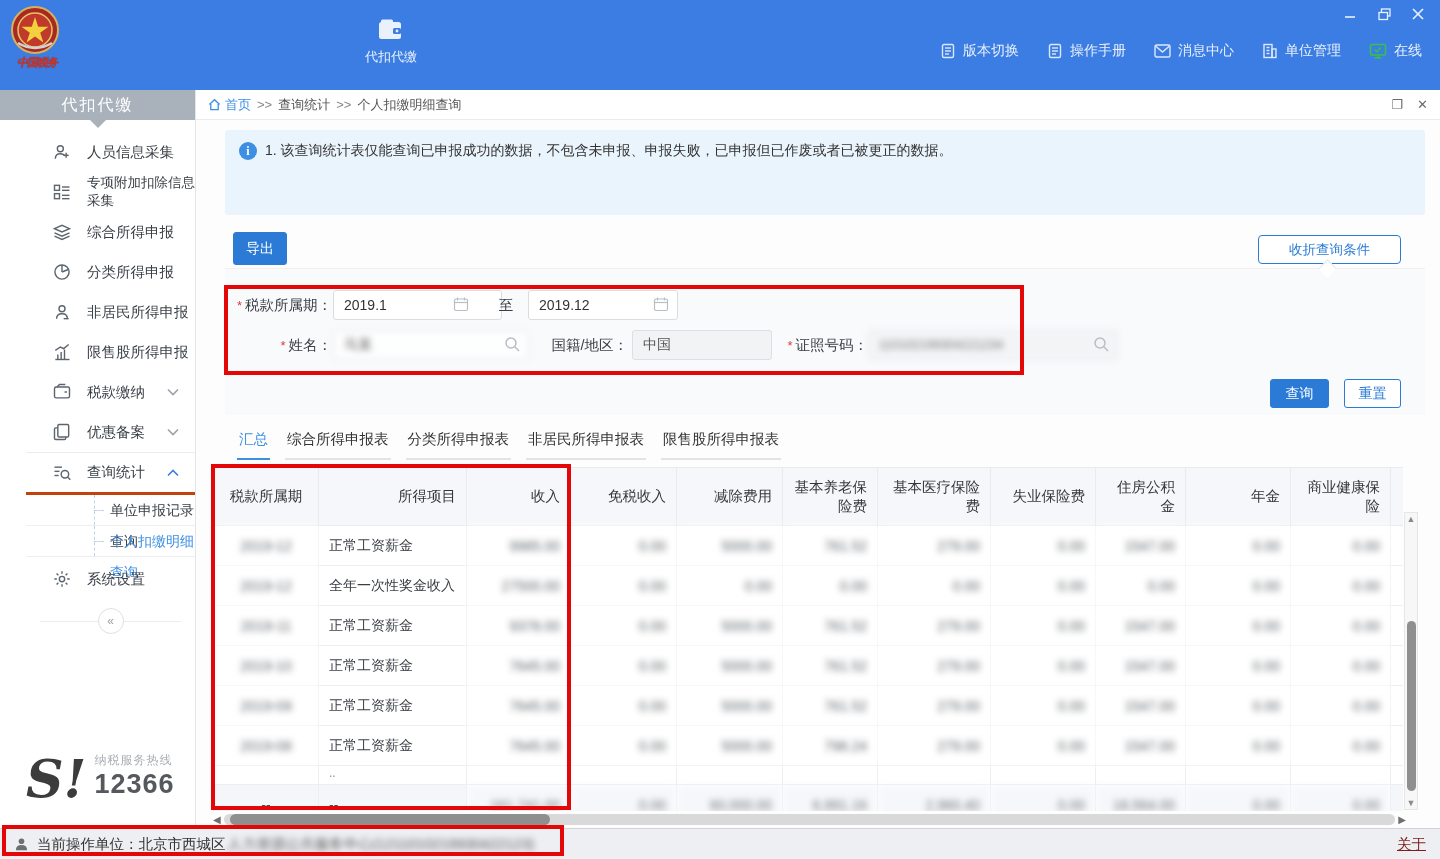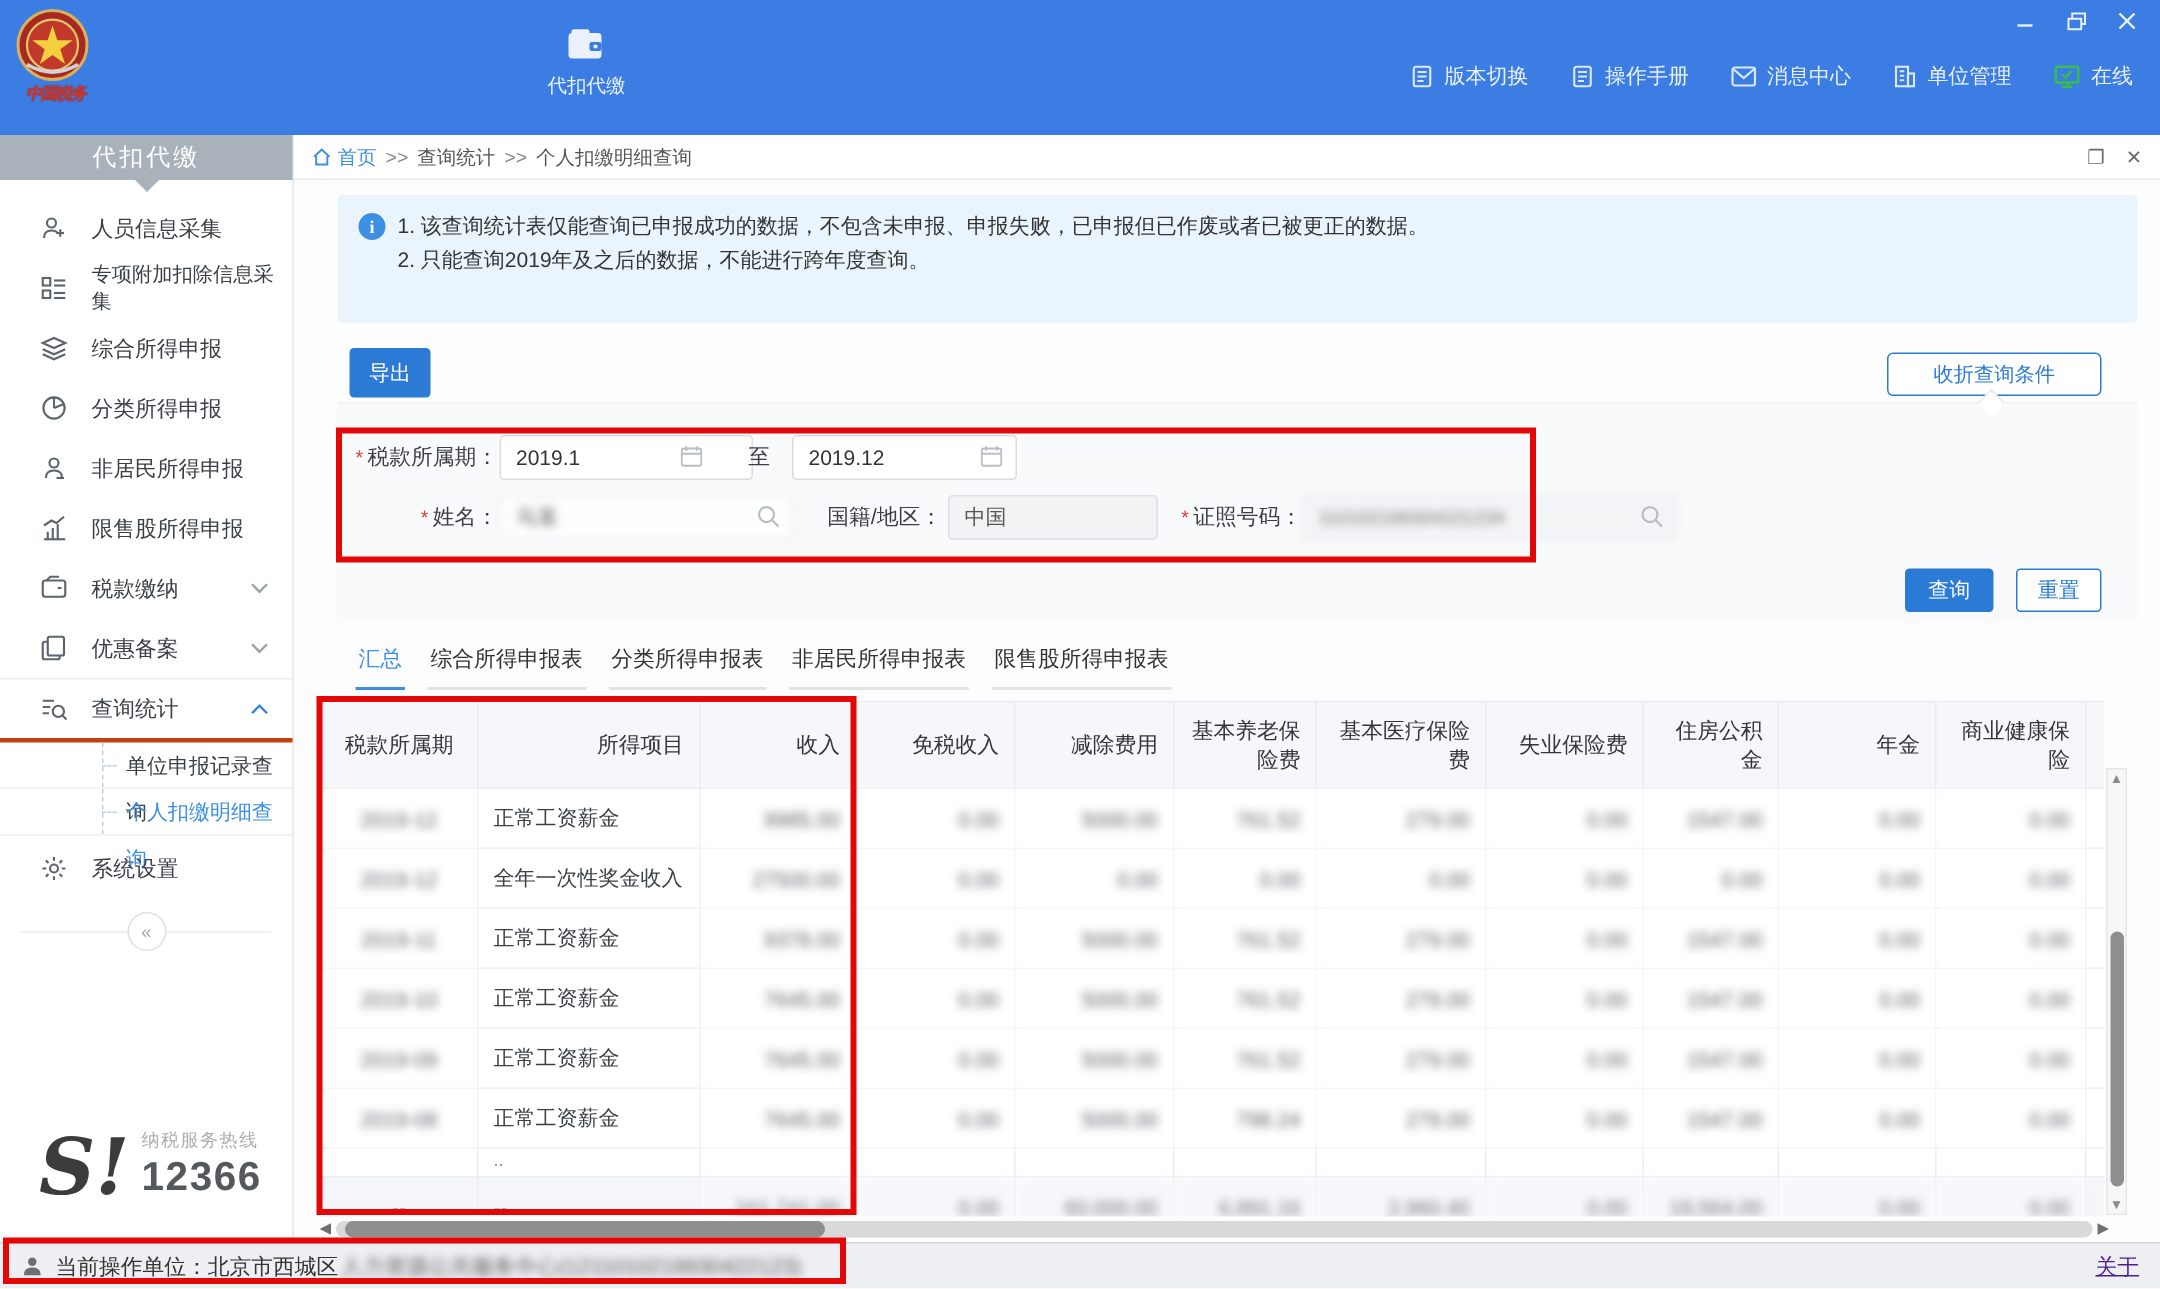--- a/index.html
+++ b/index.html
@@ -15,21 +15,21 @@
   .header-tab .tab-label { display:block; font-size:13px; margin-top:6px; color:#eaf2ff; }
   .win-controls { position:absolute; right:10px; top:4px; display:flex; gap:10px; }
   .win-btn { width:24px; height:20px; display:flex; align-items:center; justify-content:center; color:#eaf2ff; cursor:pointer; }
   .header-menu { position:absolute; right:18px; top:42px; display:flex; align-items:center; gap:28px; }
   .hmenu-item { display:flex; align-items:center; gap:7px; color:#e8f0fd; font-size:14px; cursor:pointer; }
 
   
   .sidebar { position:absolute; left:0; top:90px; width:196px; height:738px; background:#fff; border-right:1px solid #e3e5e8; z-index:2; }
   .side-header { height:30px; background:#a9b1bb; color:#fff; font-size:16px; letter-spacing:2px; display:flex; align-items:center; justify-content:center; position:relative; }
   .side-header::after { content:""; position:absolute; left:50%; top:30px; margin-left:-8px; border:8px solid transparent; border-top-color:#a9b1bb; border-bottom:none; }
-  .side-menu { margin-top:12px; }
+  .side-menu { margin-top:12px;margin-left:26px; }
   .side-item { height:40px; display:flex; align-items:center; padding-left:26px; gap:15px; font-size:14.5px; color:#3a3f46; cursor:pointer; position:relative; }
   .side-item .chev { position:absolute; right:16px; color:#9aa2ab; }
   .side-item.open { color:#3a3f46; }
   .side-item.open .chev { color:#3d7ee2; }
   .side-icon { width:20px; height:20px; color:#5c646d; flex:0 0 20px; }
   .side-sub { border-top:3px solid #c2410c; }
   .sub-item { height:31px; line-height:31px; padding-left:84px; font-size:14px; color:#3a3f46; border-bottom:1px solid #efefef; cursor:pointer; position:relative; }
   .sub-item::before { content:""; position:absolute; left:68px; top:0; bottom:0; border-left:1px dashed #bcd2ec; }
   .sub-item::after { content:""; position:absolute; left:68px; top:50%; width:10px; border-top:1px dashed #bcd2ec; }
   .sub-item.active { color:#3d8fe4; }
@@ -85,21 +85,21 @@
   .vscroll { position:absolute; left:1208px; top:422px; width:14px; height:298px; background:#f7f7f7; border:1px solid #e6e6e6; }
   .vscroll .arrow { position:absolute; left:0; width:12px; height:12px; color:#8a8a8a; font-size:9px; text-align:center; line-height:12px; cursor:pointer; }
   .vthumb { position:absolute; left:2px; top:108px; width:9px; height:170px; background:#8f8f8f; border-radius:5px; cursor:pointer; }
   .hscroll { position:absolute; left:17px; top:723px; width:1193px; height:13px; display:flex; align-items:center; }
   .htrack { position:relative; flex:1; height:11px; background:#d9d9d9; border-radius:6px; margin:0 3px; }
   .hthumb { position:absolute; left:6px; top:0; width:320px; height:11px; background:#8f8f8f; border-radius:6px; cursor:pointer; }
   .harrow { color:#6f6f6f; font-size:10px; cursor:pointer; line-height:13px; }
 
   
   .statusbar { position:absolute; left:0; bottom:0; width:1440px; height:31px; background:#eeeff2; border-top:1px solid #d3d3d6; display:flex; align-items:center; padding:0 14px; font-size:14.5px; color:#333; gap:8px; z-index:2; }
-  .status-about { margin-left:auto; color:#4c1d95; text-decoration:underline; cursor:pointer; }
+  .status-about { margin-left:auto; color:#7f1d1d; text-decoration:underline; cursor:pointer; }
 
   
   .anno { position:absolute; border:4px solid #e30707; z-index:40; pointer-events:none; }
   .anno1 { left:224px; top:285px; width:800px; height:90px; }
   .anno2 { left:211px; top:464px; width:360px; height:346px; }
   .anno3 { left:2px; top:825px; width:562px; height:31px; }
 
   svg { display:block; }
 </style>
 </head>
@@ -336,21 +336,20 @@
     <span>个人扣缴明细查询</span>
     <span class="crumb-win">
       <span>❐</span>
       <span>✕</span>
     </span>
   </div>
 
   <div class="notice">
     <div class="notice-icon">i</div>
     <div>1. 该查询统计表仅能查询已申报成功的数据，不包含未申报、申报失败，已申报但已作废或者已被更正的数据。</div>
-    <div>2. 只能查询2019年及之后的数据，不能进行跨年度查询。</div>
   </div>
 
   <div class="btn btn-primary export-btn">导出</div>
   <div class="btn btn-outline collapse-query-btn">收折查询条件</div>
 
   <div class="query-bg"></div>
   <div class="query-caret"></div>
 
   <span class="f-label" style="left:24px; top:200px; width:112px;"><span class="req">*</span><span>税款所属期：</span></span>
   <input class="f-input" style="left: 137px; top: 200px; width: 169px;" value="2019.1">

